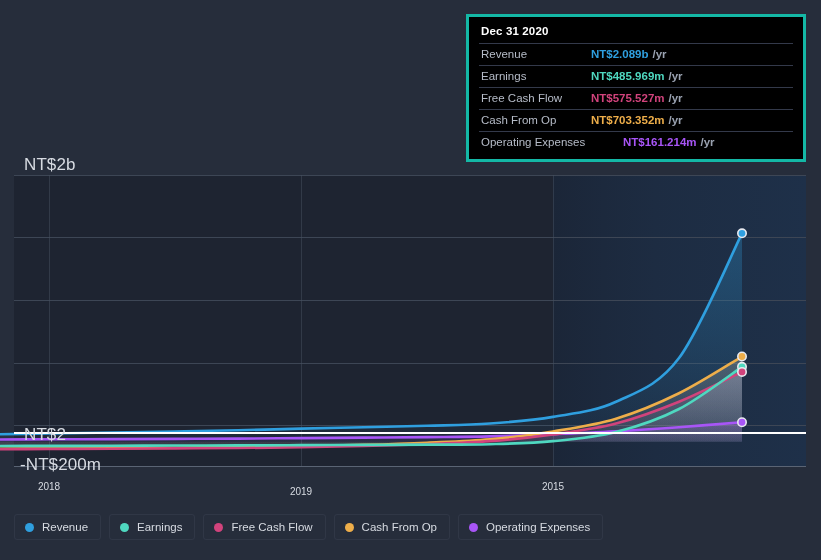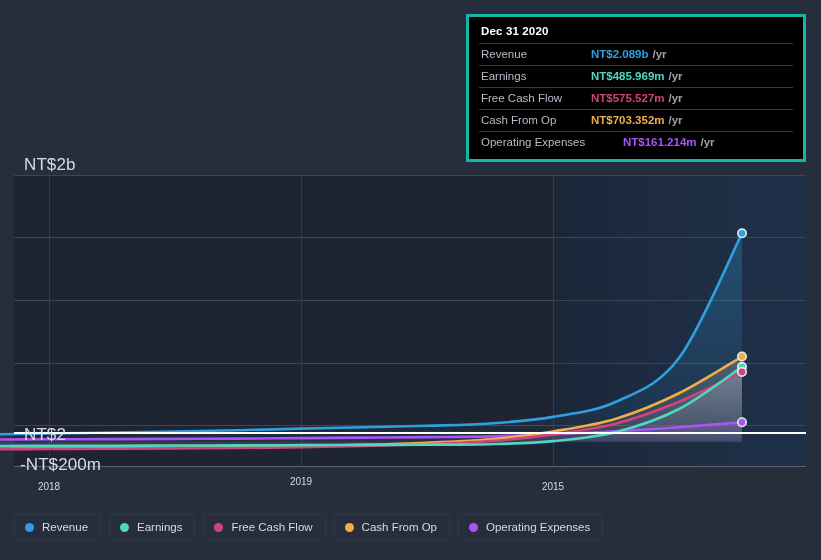--- a/index.html
+++ b/index.html
@@ -119,21 +119,21 @@
 
     <div class="zero-line" style="top:257px"></div>
     <div class="axis-line" style="top:291px"></div>
   </div>
 
   <div class="ylab" style="left:24px;top:155px">NT$2b</div>
   <div class="ylab" style="left:24px;top:425px">NT$2</div>
   <div class="ylab" style="left:20px;top:455px">-NT$200m</div>
 
   <div class="xlab" style="left:49px;top:481px">2018</div>
-  <div class="xlab" style="left:301px;top:476px">2019</div>
+  <div class="xlab" style="left:301px;top:486px">2019</div>
   <div class="xlab" style="left:553px;top:481px">2015</div>
 
   <div class="tooltip">
     <div class="tt-title">Dec 31 2020</div>
     <div id="tt-rows">
         <div class="tt-row">
           <div class="tt-key">Revenue</div>
           <div class="tt-val" style="color: rgb(47, 159, 223);">NT$2.089b</div>
           <div class="tt-unit">/yr</div>
         </div>

